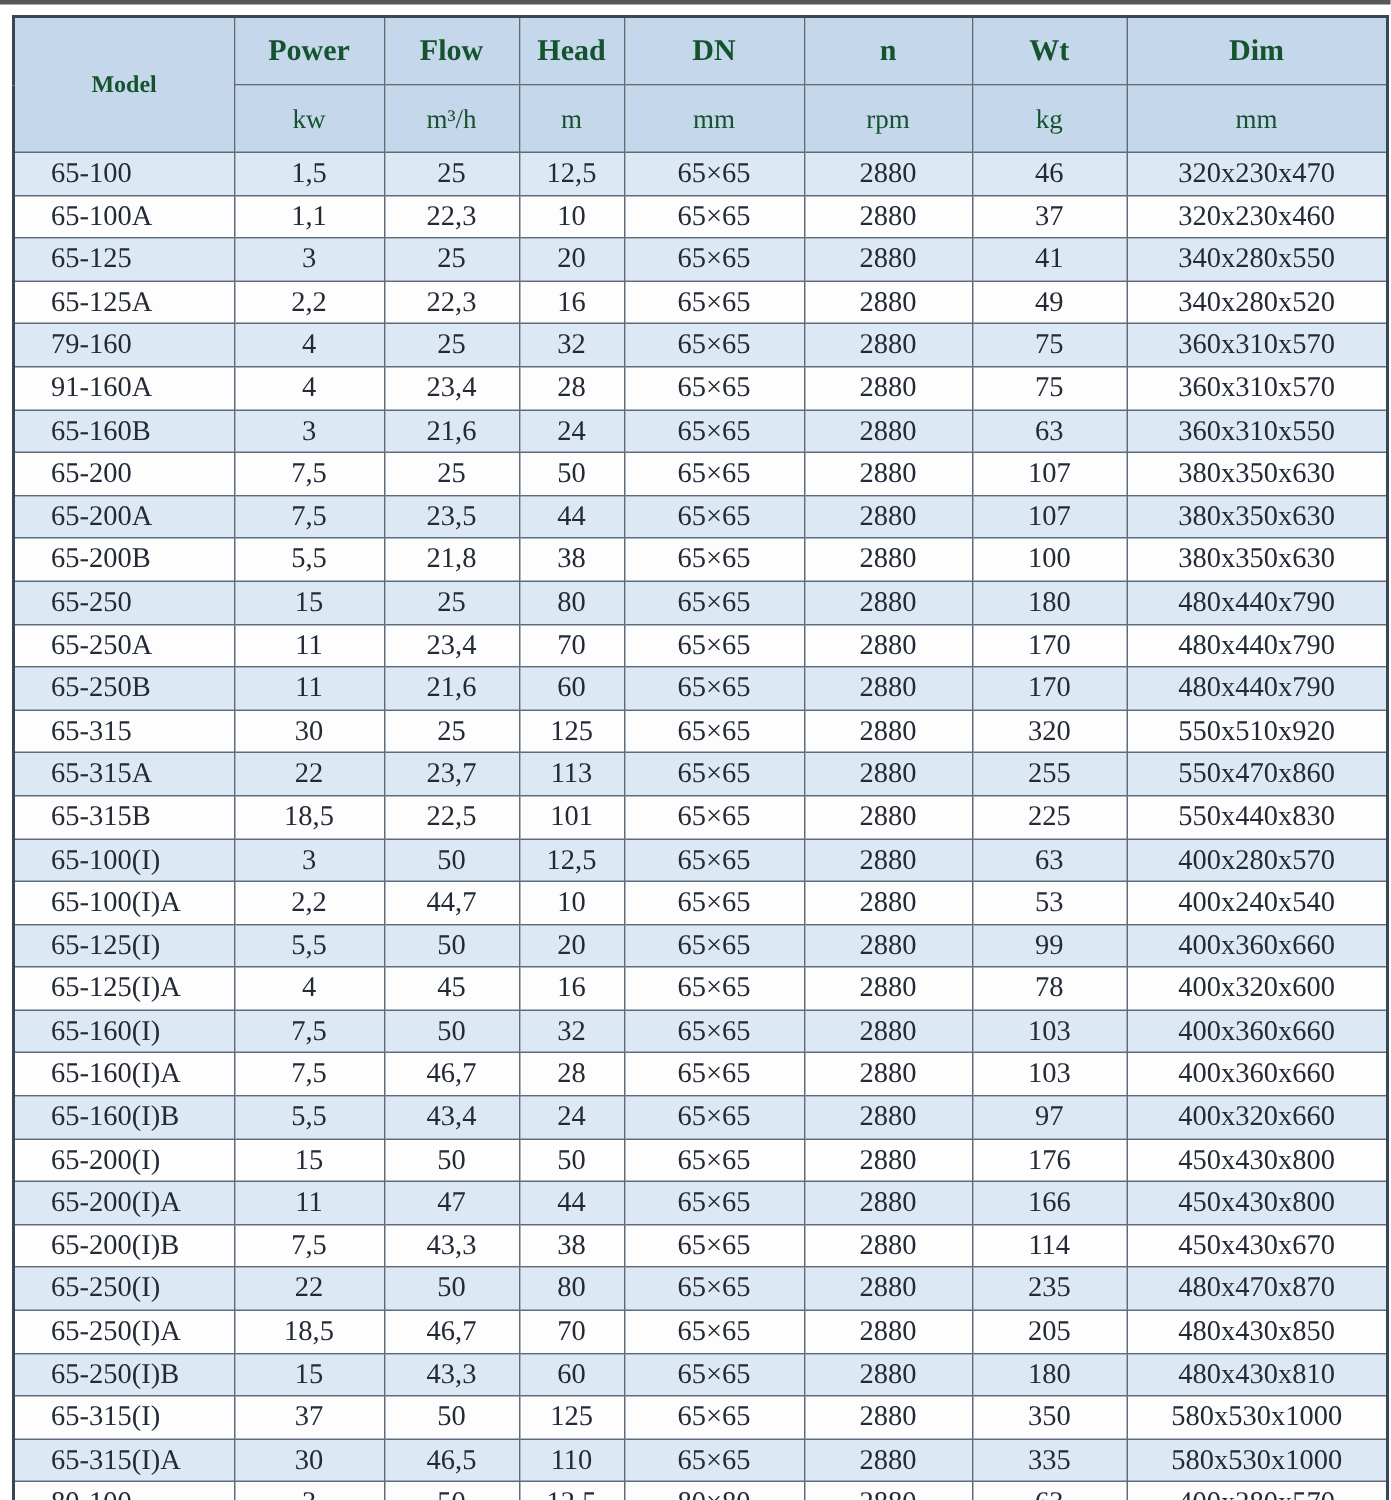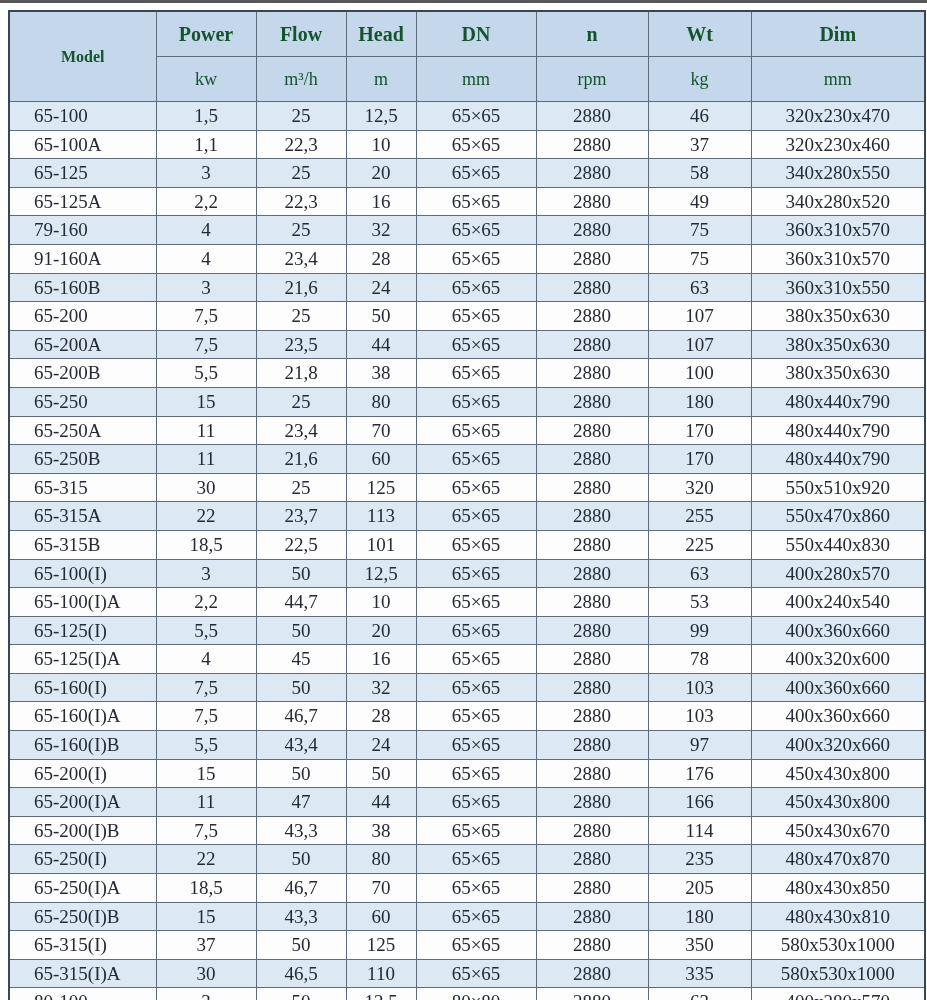--- a/index.html
+++ b/index.html
@@ -133,21 +133,21 @@
           <td>37</td>
           <td>320x230x460</td>
         </tr>
         <tr>
           <td class="model-cell">65-125</td>
           <td>3</td>
           <td>25</td>
           <td>20</td>
           <td>65×65</td>
           <td>2880</td>
-          <td>58</td>
+          <td>41</td>
           <td>340x280x550</td>
         </tr>
         <tr>
           <td class="model-cell">65-125A</td>
           <td>2,2</td>
           <td>22,3</td>
           <td>16</td>
           <td>65×65</td>
           <td>2880</td>
           <td>49</td>

